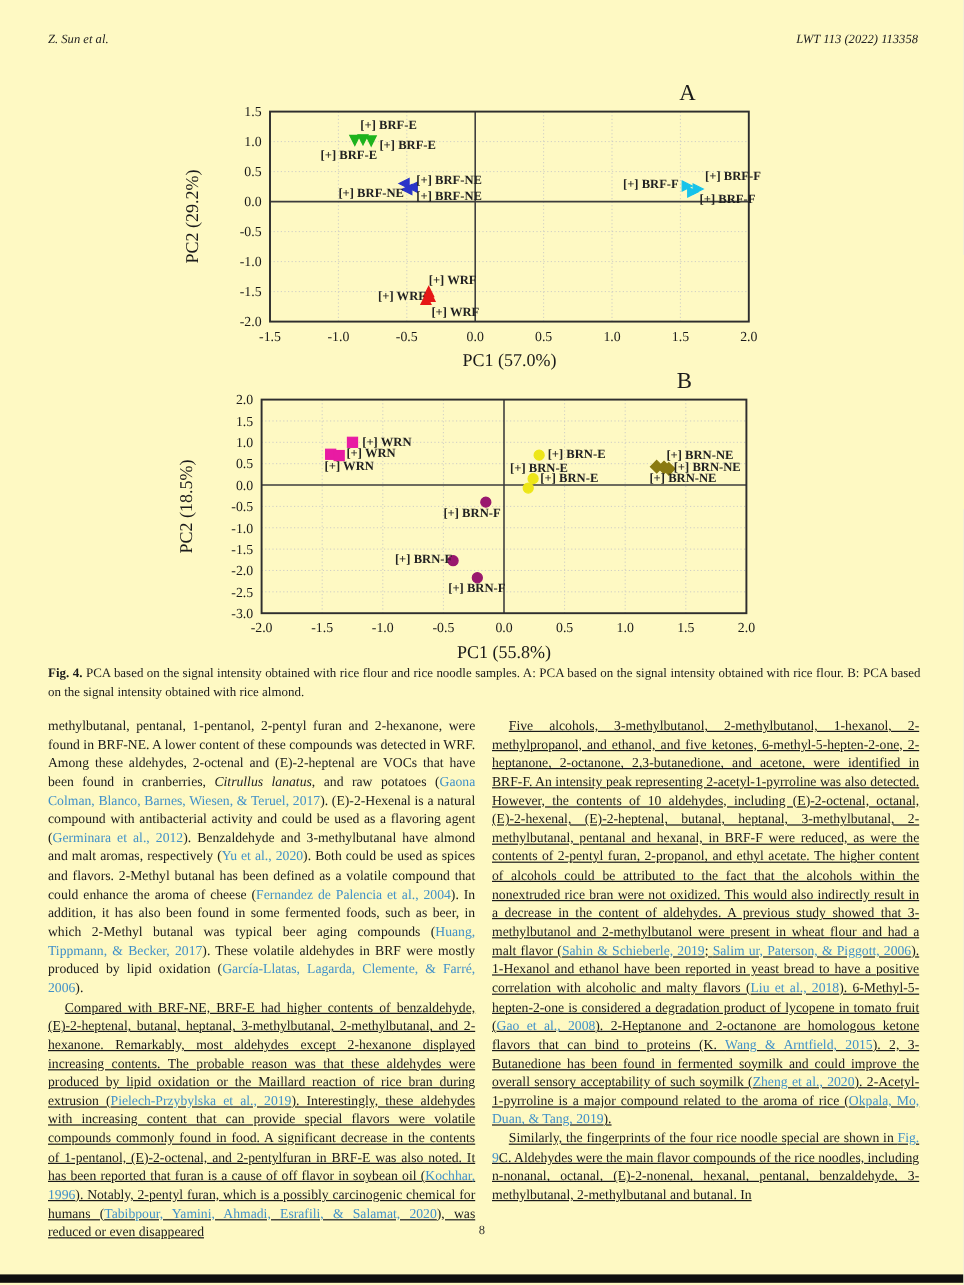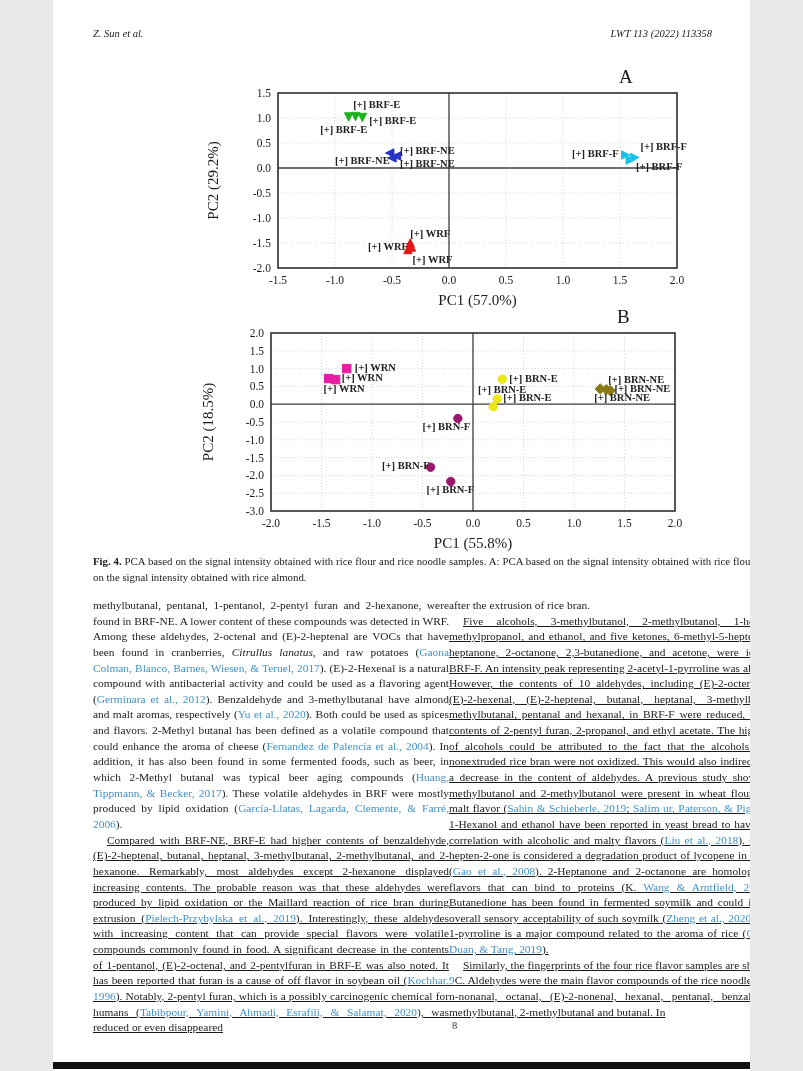--- a/index.html
+++ b/index.html
@@ -1,32 +1,32 @@
 <!DOCTYPE html>
 <html><head>
 <meta charset="utf-8">
 <style>
   html,body{margin:0;padding:0;background:#e9e9e9;}
   .page{
-    position:relative;width:697px;height:1071px;background:#ffffff;
+    position:relative;width:803px;height:1071px;background:#fef9c3;
     font-family:"Liberation Serif",serif;color:#1b1b1b;overflow:hidden;
     margin:0 auto;
   }
   .running-head{position:absolute;top:28px;left:40px;right:38px;display:flex;justify-content:space-between;
     font-size:10.5px;font-style:italic;color:#222;}
   .figure-area{position:absolute;top:60px;left:0;width:803px;}
   svg text{font-family:"Liberation Serif",serif;fill:#1a1a1a;}
   svg .tick{font-size:11.5px;}
   svg .axis-label{font-size:15px;}
   svg .panel-letter{font-size:19px;}
   svg .pt-label{font-size:10.5px;font-weight:bold;fill:#222;}
   .caption{position:absolute;top:553px;left:40px;width:727px;font-size:10.8px;line-height:1.5;
     text-align:justify;color:#1b1b1b;}
   .caption b{font-weight:bold;}
-  .columns{position:absolute;top:598px;left:40px;width:727px;display:flex;}
+  .columns{position:absolute;top:598px;left:40px;width:727px;display:flex;gap:14px;}
   .col{width:356px;font-size:11.4px;line-height:1.372;text-align:justify;}
   .para{margin:0;}
   .para.indent{text-indent:14px;text-decoration:underline;}
   .cite{color:#4191c9;cursor:pointer;}
   .ital{font-style:italic;}
   .page-number{position:absolute;top:1020px;left:0;width:803px;text-align:center;font-size:10.5px;color:#333;}
   .footer-bar{position:absolute;top:1062px;left:0;width:803px;height:7px;background:#101010;}
 </style>
 </head>
 <body>
@@ -168,21 +168,20 @@
   <div class="caption">
     <b>Fig. 4.</b><span> PCA based on the signal intensity obtained with rice flour and rice noodle samples. A: PCA based on the signal intensity obtained with rice flour. B: PCA based on the signal intensity obtained with rice almond.</span>
   </div>
 
   <div class="columns">
     <div class="col">
         <p class="para"><span>methylbutanal, pentanal, 1-pentanol, 2-pentyl furan and 2-hexanone, were found in BRF-NE. A lower content of these compounds was detected in WRF. Among these aldehydes, 2-octenal and (E)-2-heptenal are VOCs that have been found in cranberries, </span><span class="ital">Citrullus lanatus</span><span>, and raw potatoes (</span><span class="cite">Gaona Colman, Blanco, Barnes, Wiesen, &amp; Teruel, 2017</span><span>). (E)-2-Hexenal is a natural compound with antibacterial activity and could be used as a flavoring agent (</span><span class="cite">Germinara et al., 2012</span><span>). Benzaldehyde and 3-methylbutanal have almond and malt aromas, respectively (</span><span class="cite">Yu et al., 2020</span><span>). Both could be used as spices and flavors. 2-Methyl butanal has been defined as a volatile compound that could enhance the aroma of cheese (</span><span class="cite">Fernandez de Palencia et al., 2004</span><span>). In addition, it has also been found in some fermented foods, such as beer, in which 2-Methyl butanal was typical beer aging compounds (</span><span class="cite">Huang, Tippmann, &amp; Becker, 2017</span><span>). These volatile aldehydes in BRF were mostly produced by lipid oxidation (</span><span class="cite">García-Llatas, Lagarda, Clemente, &amp; Farré, 2006</span><span>).</span></p>
         <p class="para indent"><span>Compared with BRF-NE, BRF-E had higher contents of benzaldehyde, (E)-2-heptenal, butanal, heptanal, 3-methylbutanal, 2-methylbutanal, and 2-hexanone. Remarkably, most aldehydes except 2-hexanone displayed increasing contents. The probable reason was that these aldehydes were produced by lipid oxidation or the Maillard reaction of rice bran during extrusion (</span><span class="cite">Pielech-Przybylska et al., 2019</span><span>). Interestingly, these aldehydes with increasing content that can provide special flavors were volatile compounds commonly found in food. A significant decrease in the contents of 1-pentanol, (E)-2-octenal, and 2-pentylfuran in BRF-E was also noted. It has been reported that furan is a cause of off flavor in soybean oil (</span><span class="cite">Kochhar, 1996</span><span>). Notably, 2-pentyl furan, which is a possibly carcinogenic chemical for humans (</span><span class="cite">Tabibpour, Yamini, Ahmadi, Esrafili, &amp; Salamat, 2020</span><span>), was reduced or even disappeared</span></p>
       </div>
     <div class="col">
-        <p class="para"><span>after the extrusion of rice bran.</span></p>
         <p class="para indent"><span>Five alcohols, 3-methylbutanol, 2-methylbutanol, 1-hexanol, 2-methylpropanol, and ethanol, and five ketones, 6-methyl-5-hepten-2-one, 2-heptanone, 2-octanone, 2,3-butanedione, and acetone, were identified in BRF-F. An intensity peak representing 2-acetyl-1-pyrroline was also detected. However, the contents of 10 aldehydes, including (E)-2-octenal, octanal, (E)-2-hexenal, (E)-2-heptenal, butanal, heptanal, 3-methylbutanal, 2-methylbutanal, pentanal and hexanal, in BRF-F were reduced, as were the contents of 2-pentyl furan, 2-propanol, and ethyl acetate. The higher content of alcohols could be attributed to the fact that the alcohols within the nonextruded rice bran were not oxidized. This would also indirectly result in a decrease in the content of aldehydes. A previous study showed that 3-methylbutanol and 2-methylbutanol were present in wheat flour and had a malt flavor (</span><span class="cite">Sahin &amp; Schieberle, 2019</span><span>; </span><span class="cite">Salim ur, Paterson, &amp; Piggott, 2006</span><span>). 1-Hexanol and ethanol have been reported in yeast bread to have a positive correlation with alcoholic and malty flavors (</span><span class="cite">Liu et al., 2018</span><span>). 6-Methyl-5-hepten-2-one is considered a degradation product of lycopene in tomato fruit (</span><span class="cite">Gao et al., 2008</span><span>). 2-Heptanone and 2-octanone are homologous ketone flavors that can bind to proteins (K. </span><span class="cite">Wang &amp; Arntfield, 2015</span><span>). 2, 3-Butanedione has been found in fermented soymilk and could improve the overall sensory acceptability of such soymilk (</span><span class="cite">Zheng et al., 2020</span><span>). 2-Acetyl-1-pyrroline is a major compound related to the aroma of rice (</span><span class="cite">Okpala, Mo, Duan, &amp; Tang, 2019</span><span>).</span></p>
-        <p class="para indent"><span>Similarly, the fingerprints of the four rice flavor samples are shown in </span><span class="cite">Fig. 9</span><span>C. Aldehydes were the main flavor compounds of the rice noodles, including n-nonanal, octanal, (E)-2-nonenal, hexanal, pentanal, benzaldehyde, 3-methylbutanal, 2-methylbutanal and butanal. In</span></p>
+        <p class="para indent"><span>Similarly, the fingerprints of the four rice noodle special are shown in </span><span class="cite">Fig. 9</span><span>C. Aldehydes were the main flavor compounds of the rice noodles, including n-nonanal, octanal, (E)-2-nonenal, hexanal, pentanal, benzaldehyde, 3-methylbutanal, 2-methylbutanal and butanal. In</span></p>
       </div>
   </div>
 
   <div class="page-number">8</div>
   <div class="footer-bar"></div>
 </div>
 
 </body></html>

